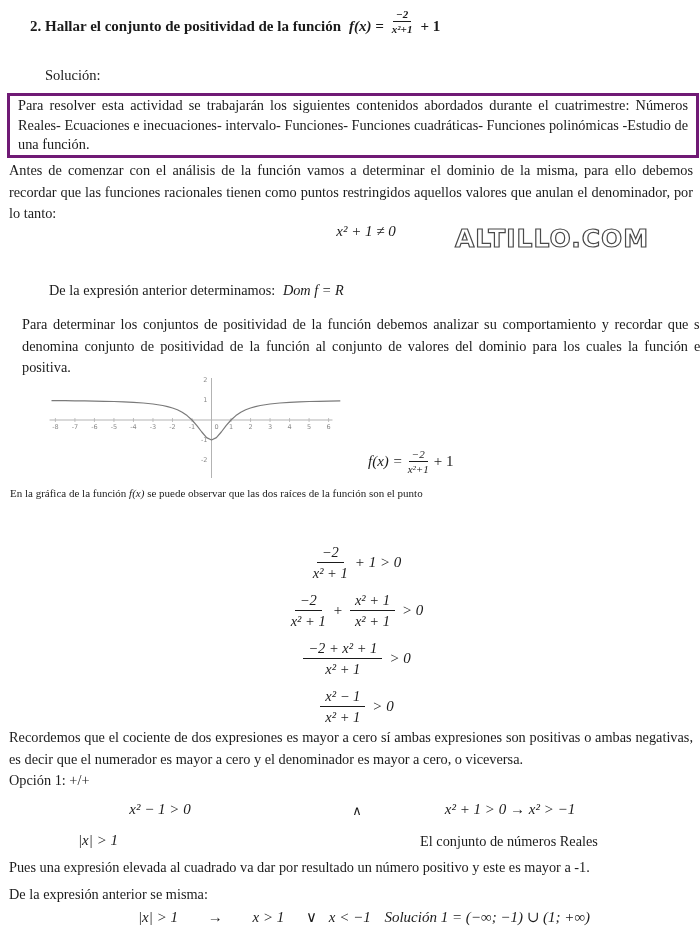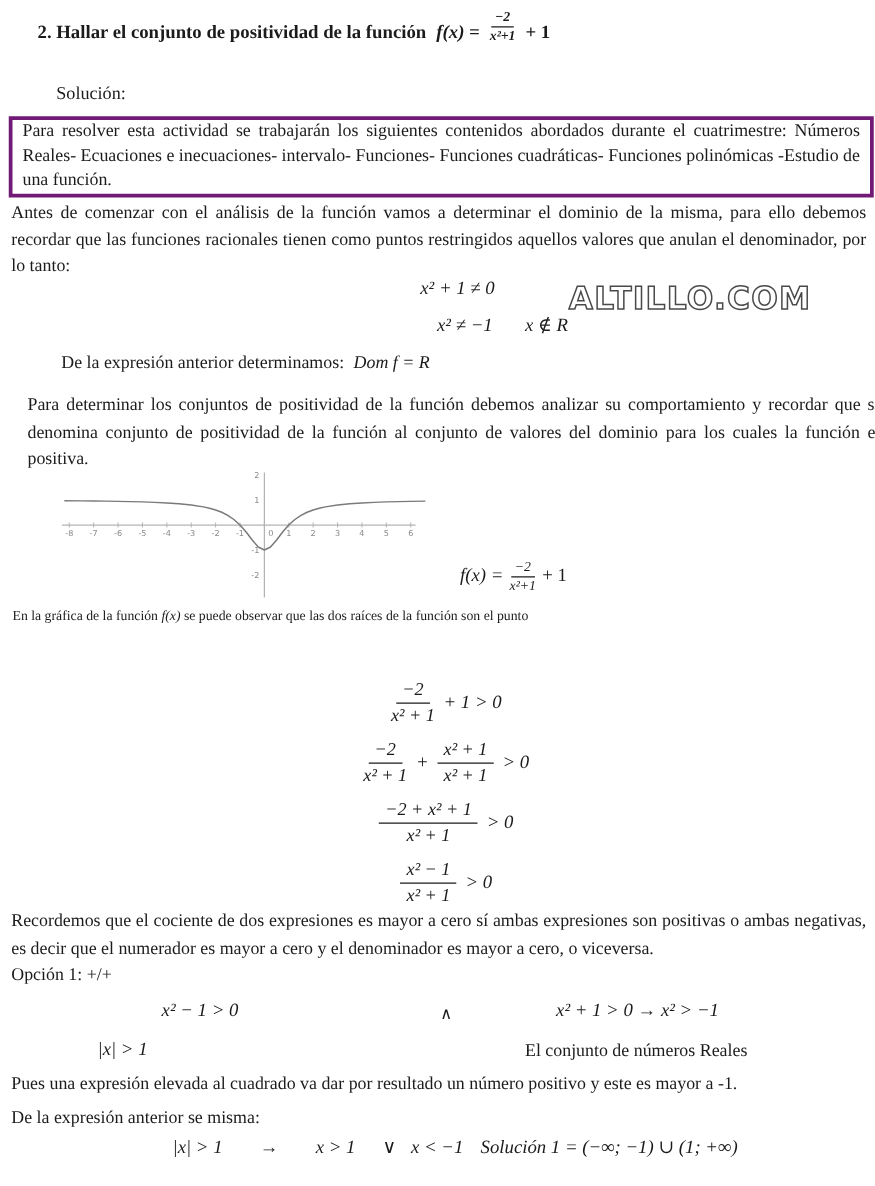--- a/index.html
+++ b/index.html
@@ -37,24 +37,20 @@
   </div>
 
   <div class="abs" style="left:45px;top:67px;font-size:14.5px;">Solución:</div>
 
   <div class="abs box just" style="left:7px;top:93px;width:670px;font-size:14.3px;">Para resolver esta actividad se trabajarán los siguientes contenidos abordados durante el cuatrimestre: Números Reales- Ecuaciones e inecuaciones- intervalo- Funciones- Funciones cuadráticas- Funciones polinómicas -Estudio de una función.</div>
 
   <div class="abs para just" style="left:9px;top:160px;width:684px;font-size:14.3px;">Antes de comenzar con el análisis de la función vamos a determinar el dominio de la misma, para ello debemos recordar que las funciones racionales tienen como puntos restringidos aquellos valores que anulan el denominador, por lo tanto:</div>
 
   <div class="abs cline m" style="left:32px;top:223px;width:668px;font-size:15px;">x² + 1 ≠ 0</div>
 
-  <div class="abs cline" style="left:104px;top:251px;width:596px;font-size:15px;">
-    <span class="m">x² ≠ −1</span>
-    <span class="m" style="margin-left:22px;">x ∉ R</span>
-  </div>
 
   <div class="abs watermark" style="left:455px;top:224px;">ALTILLO.COM</div>
 
   <div class="abs" style="left:9px;top:282px;font-size:14.3px;margin-left:40px;">
     <span>De la expresión anterior determinamos:</span>
     <span class="m" style="margin-left:4px;">Dom f =  R</span>
   </div>
 
   <div class="abs para just" style="left:22px;top:314px;width:684px;font-size:14.3px;">Para determinar los conjuntos de positividad de la función debemos analizar su comportamiento y recordar que se denomina conjunto de positividad de la función al conjunto de valores del dominio para los cuales la función es positiva.</div>
 

